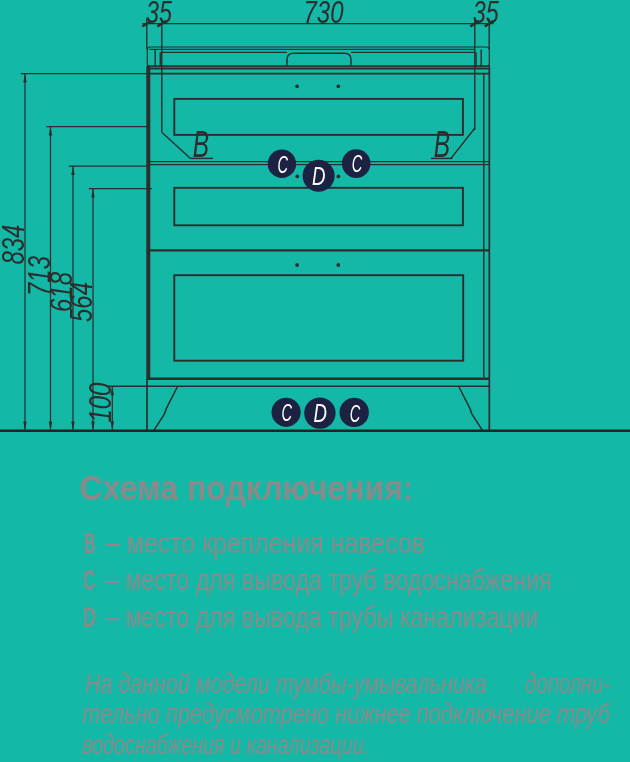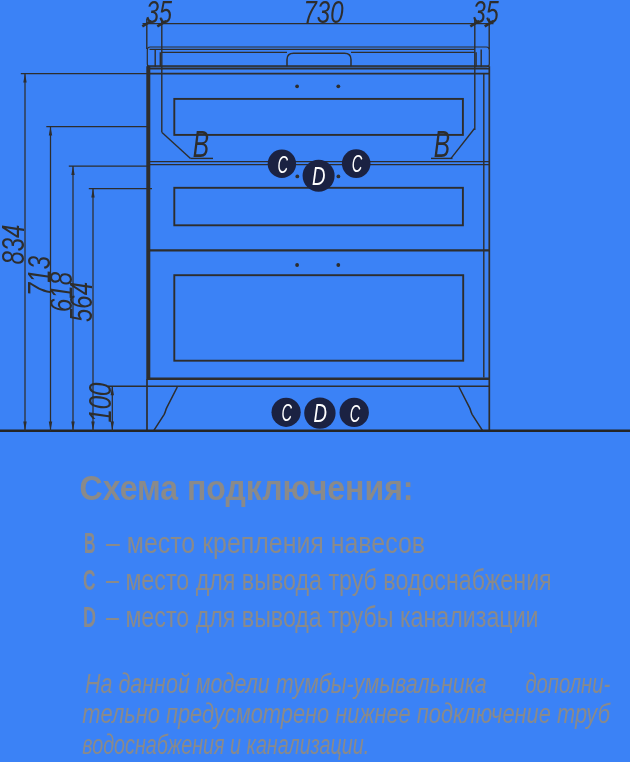--- a/index.html
+++ b/index.html
@@ -1,16 +1,16 @@
 <!DOCTYPE html>
 <html><head>
 <meta charset="utf-8">
 <style>
   html,body{margin:0;padding:0;background:#ffffff;}
-  #page{position:relative;width:630px;height:762px;background:#3b82f6;overflow:hidden;text-decoration:underline;}
+  #page{position:relative;width:630px;height:762px;background:#14b8a6;overflow:hidden;text-decoration:underline;}
   svg{display:block;}
   text{font-family:"Liberation Sans",sans-serif;}
 </style>
 </head>
 <body>
 <div id="page">
 <svg width="630" height="762" viewBox="0 0 630 762">
   <g stroke="#2d2d2d" fill="none" stroke-width="1.4">
 
     <line x1="142.5" y1="23.6" x2="493.5" y2="23.6" stroke-width="1.3"></line>

